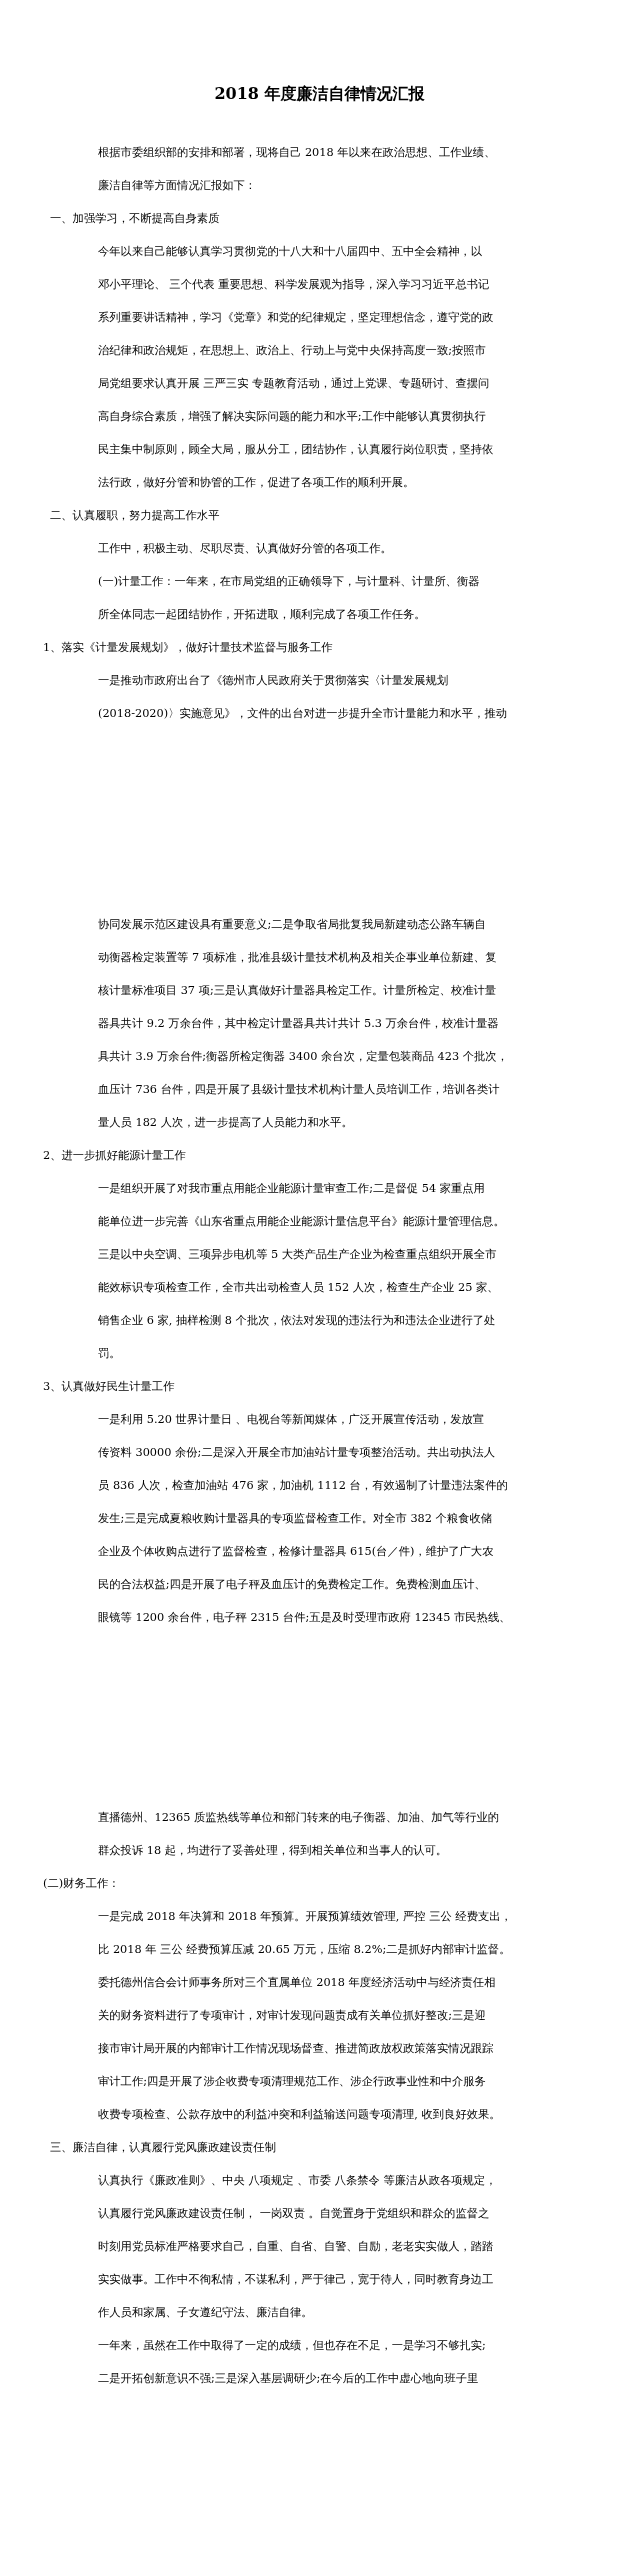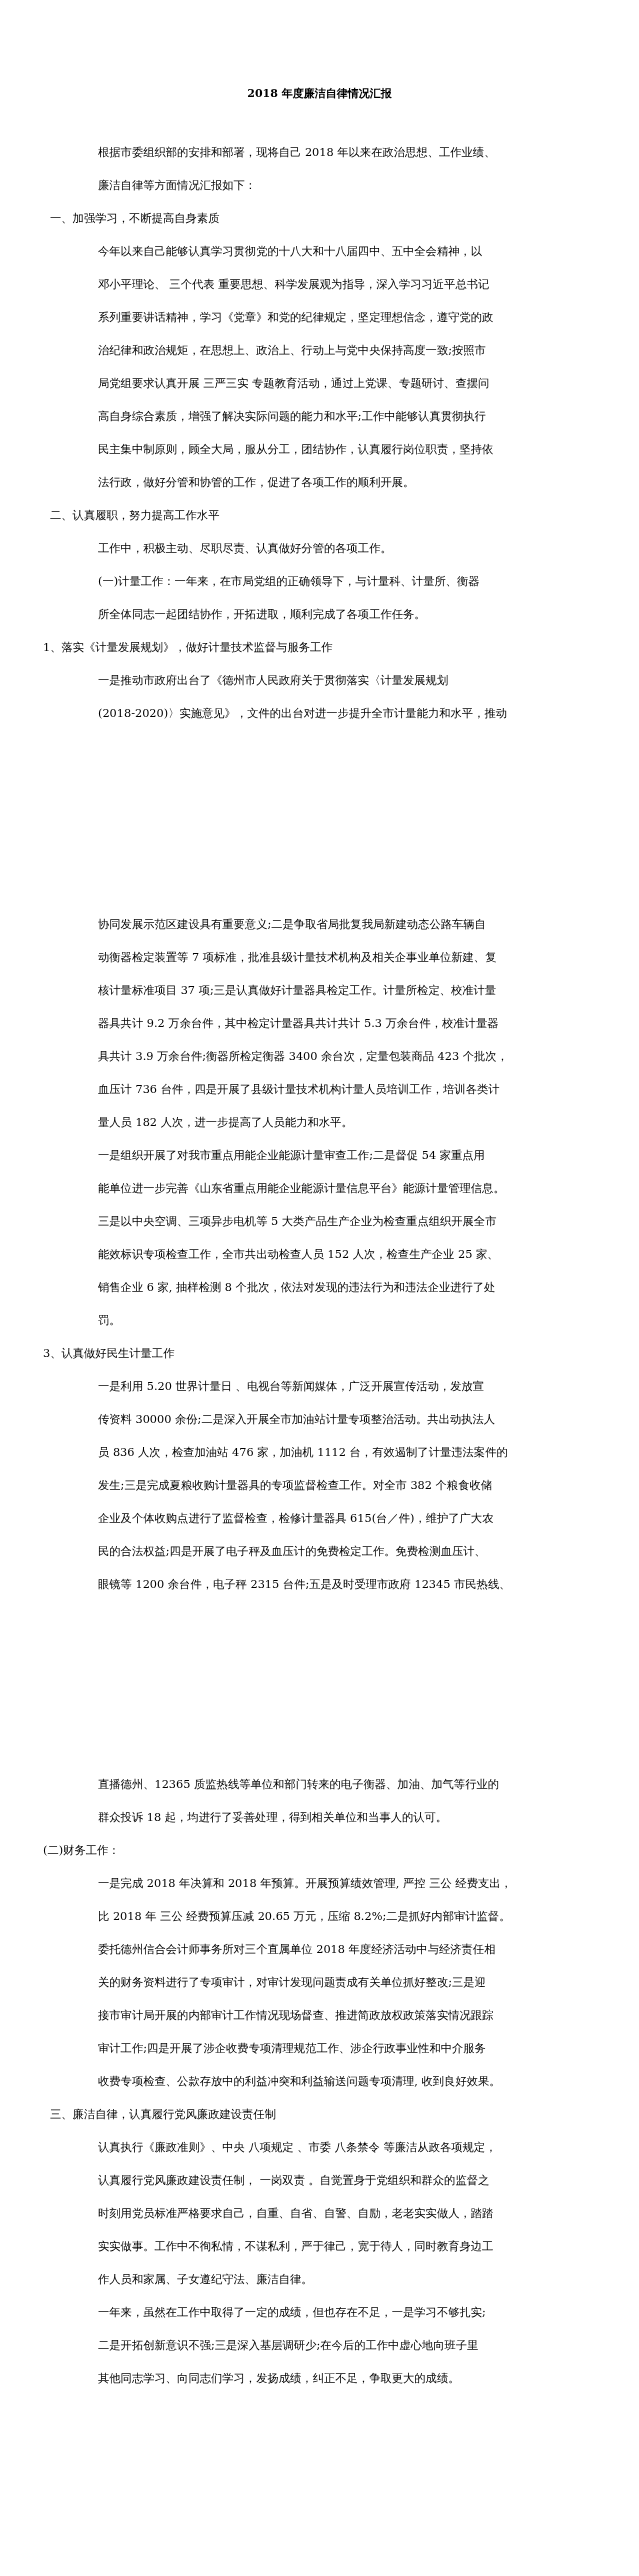--- a/index.html
+++ b/index.html
@@ -14,21 +14,21 @@
     background: #ffffff;
     overflow: hidden;
     font-family: "DejaVu Serif", "Liberation Serif", serif;
     color: #000000;
   }
   .doc-title {
     margin: 0;
     padding-top: 82px;
     padding-bottom: 30px;
     text-align: center;
-    font-size: 11px;
+    font-size: 16px;
     line-height: 24px;
     font-weight: bold;
     white-space: nowrap;
   }
   .line {
     height: 33px;
     line-height: 33px;
     font-size: 11.3px;
     white-space: nowrap;
     padding-left: 98px;
@@ -65,20 +65,21 @@
       <div class="line p-first">一是推动市政府出台了《德州市人民政府关于贯彻落实〈计量发展规划</div>
       <div class="line body">(2018-2020)〉实施意见》，文件的出台对进一步提升全市计量能力和水平，推动</div>
       <div class="line gap" style="height: 178px;"></div>
       <div class="line body">协同发展示范区建设具有重要意义;二是争取省局批复我局新建动态公路车辆自</div>
       <div class="line body">动衡器检定装置等 7 项标准，批准县级计量技术机构及相关企事业单位新建、复</div>
       <div class="line body">核计量标准项目 37 项;三是认真做好计量器具检定工作。计量所检定、校准计量</div>
       <div class="line body">器具共计 9.2 万余台件，其中检定计量器具共计共计 5.3 万余台件，校准计量器</div>
       <div class="line body">具共计 3.9 万余台件;衡器所检定衡器 3400 余台次，定量包装商品 423 个批次，</div>
       <div class="line body">血压计 736 台件，四是开展了县级计量技术机构计量人员培训工作，培训各类计</div>
       <div class="line body">量人员 182 人次，进一步提高了人员能力和水平。</div>
+      <div class="line h2">2、进一步抓好能源计量工作</div>
       <div class="line p-first">一是组织开展了对我市重点用能企业能源计量审查工作;二是督促 54 家重点用</div>
       <div class="line body">能单位进一步完善《山东省重点用能企业能源计量信息平台》能源计量管理信息。</div>
       <div class="line body">三是以中央空调、三项异步电机等 5 大类产品生产企业为检查重点组织开展全市</div>
       <div class="line body">能效标识专项检查工作，全市共出动检查人员 152 人次，检查生产企业 25 家、</div>
       <div class="line body">销售企业 6 家, 抽样检测 8 个批次，依法对发现的违法行为和违法企业进行了处</div>
       <div class="line body">罚。</div>
       <div class="line h2">3、认真做好民生计量工作</div>
       <div class="line p-first">一是利用 5.20 世界计量日 、电视台等新闻媒体，广泛开展宣传活动，发放宣</div>
       <div class="line body">传资料 30000 余份;二是深入开展全市加油站计量专项整治活动。共出动执法人</div>
       <div class="line body">员 836 人次，检查加油站 476 家，加油机 1112 台，有效遏制了计量违法案件的</div>
@@ -98,16 +99,15 @@
       <div class="line body">审计工作;四是开展了涉企收费专项清理规范工作、涉企行政事业性和中介服务</div>
       <div class="line body">收费专项检查、公款存放中的利益冲突和利益输送问题专项清理, 收到良好效果。</div>
       <div class="line h1">三、廉洁自律，认真履行党风廉政建设责任制</div>
       <div class="line p-first">认真执行《廉政准则》、中央 八项规定 、市委 八条禁令 等廉洁从政各项规定，</div>
       <div class="line body">认真履行党风廉政建设责任制， 一岗双责 。自觉置身于党组织和群众的监督之</div>
       <div class="line body">时刻用党员标准严格要求自己，自重、自省、自警、自励，老老实实做人，踏踏</div>
       <div class="line body">实实做事。工作中不徇私情，不谋私利，严于律己，宽于待人，同时教育身边工</div>
       <div class="line body">作人员和家属、子女遵纪守法、廉洁自律。</div>
       <div class="line p-first">一年来，虽然在工作中取得了一定的成绩，但也存在不足，一是学习不够扎实;</div>
       <div class="line body">二是开拓创新意识不强;三是深入基层调研少;在今后的工作中虚心地向班子里</div>
-      <div class="line body">其他同志学习、向同志们学习，发扬成绩，纠正不足，争取更大的成绩。</div>
     </div>
 </div>
 
 
 </body></html>

